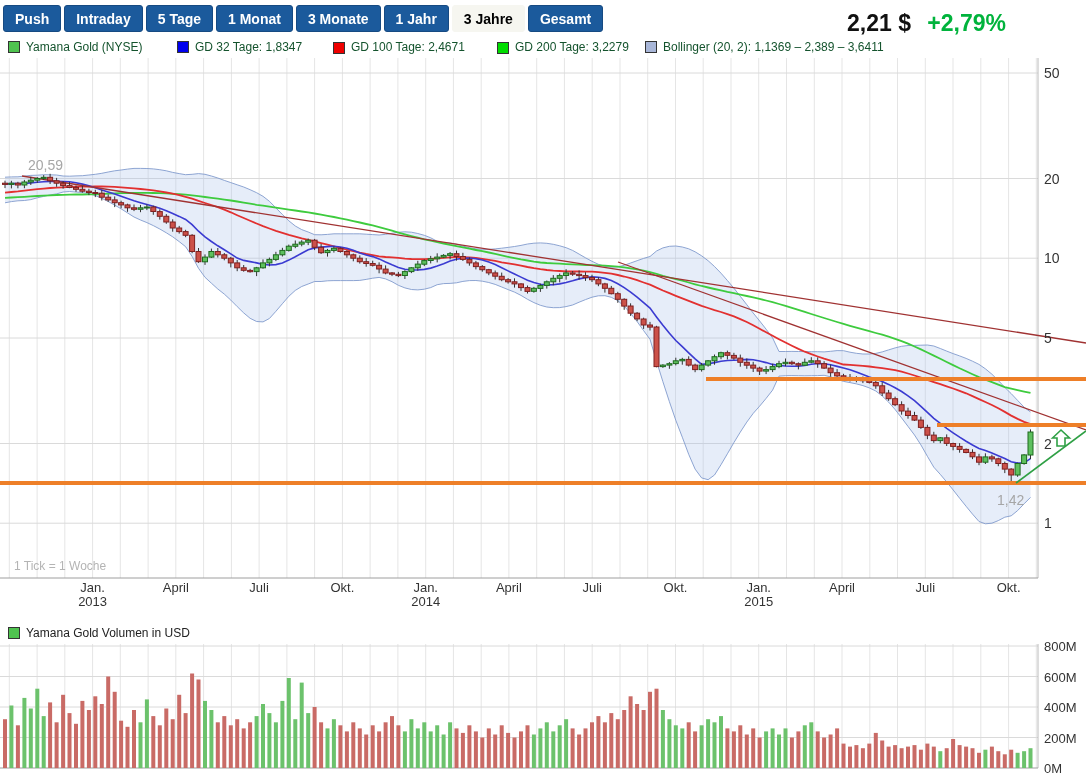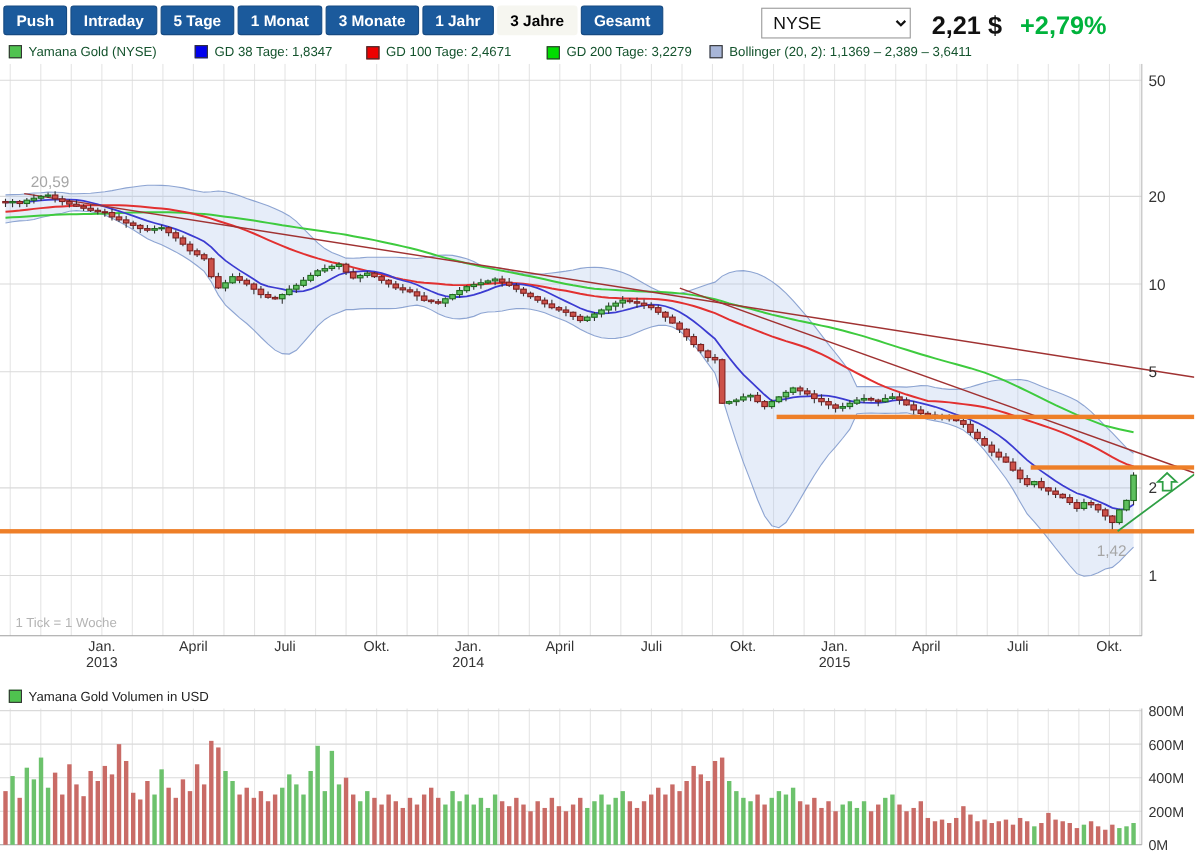--- a/index.html
+++ b/index.html
@@ -29,37 +29,34 @@
       <button class="tbtn">Push</button>
       <button class="tbtn">Intraday</button>
       <button class="tbtn">5 Tage</button>
       <button class="tbtn">1 Monat</button>
       <button class="tbtn">3 Monate</button>
       <button class="tbtn">1 Jahr</button>
       <button class="tbtn active">3 Jahre</button>
       <button class="tbtn">Gesamt</button>
     </div>
 
-  <div id="exchange-wrap">
-    <select id="exchange-select"><option>NYSE</option></select>
-  </div>
 
   <div id="price-group">
     <span id="price-last">2,21 $</span>
     <span id="price-change">+2,79%</span>
   </div>
 
   <div id="legend">
       <span class="litem" style="left: 8px;">
         <span class="sq" style="background: rgb(79, 195, 79);"></span>
         <span>Yamana Gold (NYSE)</span>
       </span>
       <span class="litem" style="left: 177px;">
         <span class="sq" style="background: rgb(0, 0, 238);"></span>
-        <span>GD 38 Tage: 1,8347</span>
+        <span>GD 32 Tage: 1,8347</span>
       </span>
       <span class="litem" style="left: 333px; align-items: flex-end;">
         <span class="sq" style="background: rgb(238, 0, 0);"></span>
         <span>GD 100 Tage: 2,4671</span>
       </span>
       <span class="litem" style="left: 497px; align-items: flex-end;">
         <span class="sq" style="background: rgb(0, 221, 0);"></span>
         <span>GD 200 Tage: 3,2279</span>
       </span>
       <span class="litem" style="left: 645px;">

